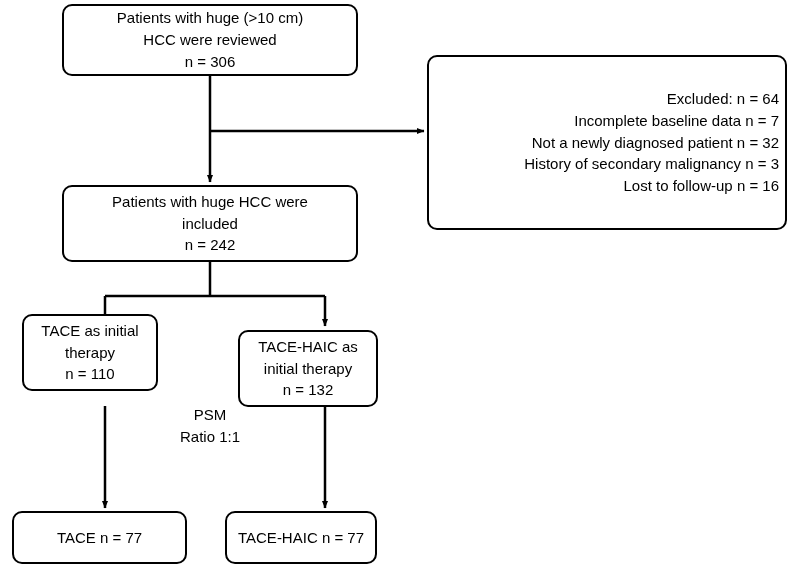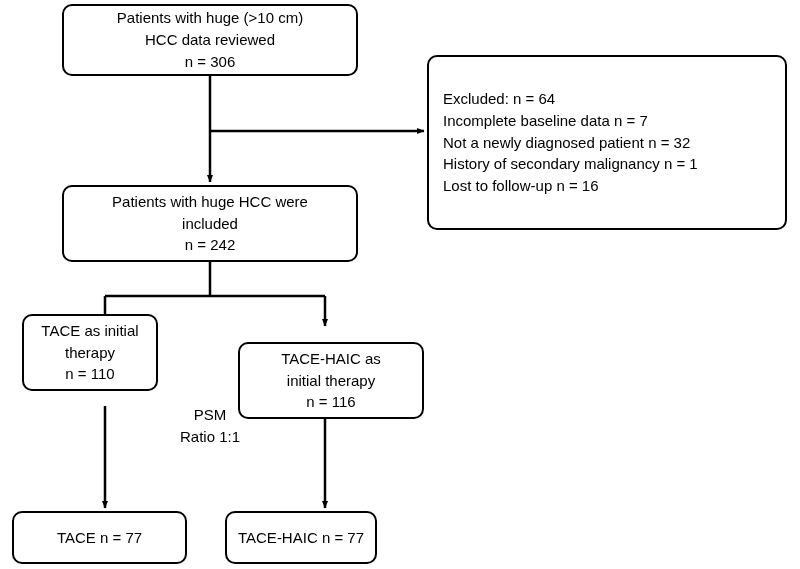--- a/index.html
+++ b/index.html
@@ -80,48 +80,48 @@
     <path d="M105,296 L325,296" stroke="#000000" stroke-width="2.5" fill="none"></path>
     <path d="M105,296 L105,326" stroke="#000000" stroke-width="2.5" fill="none" marker-end="url(#arrow)"></path>
     <path d="M325,296 L325,326" stroke="#000000" stroke-width="2.5" fill="none" marker-end="url(#arrow)"></path>
 
     <path d="M105,406 L105,508" stroke="#000000" stroke-width="2.5" fill="none" marker-end="url(#arrow)"></path>
     <path d="M325,406 L325,508" stroke="#000000" stroke-width="2.5" fill="none" marker-end="url(#arrow)"></path>
   </svg>
 
   <div class="node" style="left:62px; top:4px; width:296px; height:72px;">
     <div class="line">Patients with huge (&gt;10 cm)</div>
-    <div class="line">HCC data reviewed</div>
+    <div class="line">HCC were reviewed</div>
     <div class="line">n = 306</div>
   </div>
 
-  <div class="node left-align" style="left:427px; top:55px; width:360px; height:175px;">
+  <div class="node left-align" style="left:427px; top:55px; width:360px; height:175px;align-items:flex-end;">
     <div class="line">Excluded: n =  64</div>
     <div class="line">Incomplete baseline data n = 7</div>
     <div class="line">Not a newly diagnosed patient n = 32</div>
-    <div class="line">History of secondary malignancy n = 1</div>
+    <div class="line">History of secondary malignancy n = 3</div>
     <div class="line">Lost to follow-up n = 16</div>
   </div>
 
   <div class="node" style="left:62px; top:185px; width:296px; height:77px;text-align:right;">
     <div class="line">Patients with huge HCC were</div>
     <div class="line">included</div>
     <div class="line">n = 242</div>
   </div>
 
   <div class="node" style="left:22px; top:314px; width:136px; height:77px;">
     <div class="line">TACE as initial</div>
     <div class="line">therapy</div>
     <div class="line">n = 110</div>
   </div>
 
-  <div class="node" style="left:238px; top:342px; width:186px; height:77px;">
+  <div class="node" style="left:238px; top:330px; width:140px; height:77px;">
     <div class="line">TACE-HAIC as</div>
     <div class="line">initial therapy</div>
-    <div class="line">n = 116</div>
+    <div class="line">n = 132</div>
   </div>
 
   <div class="label-free" style="left:150px; top:404px; width:120px;">
     <div class="line">PSM</div>
     <div class="line">Ratio 1:1</div>
   </div>
 
   <div class="node" style="left:12px; top:511px; width:175px; height:53px;">
     <div class="line">TACE n = 77</div>
   </div>

